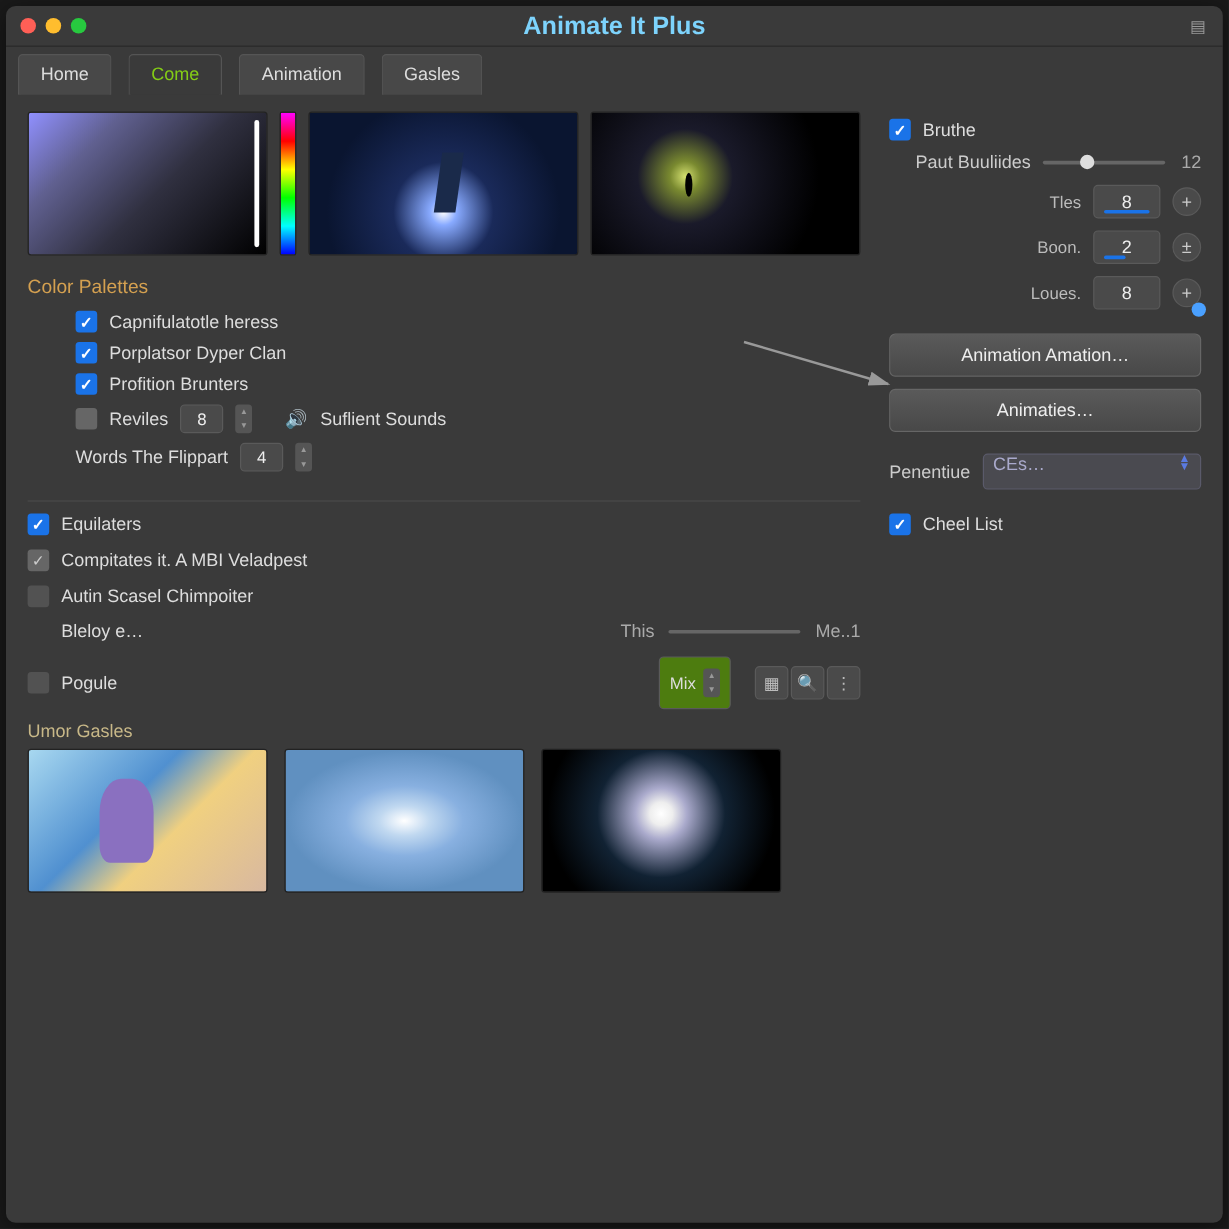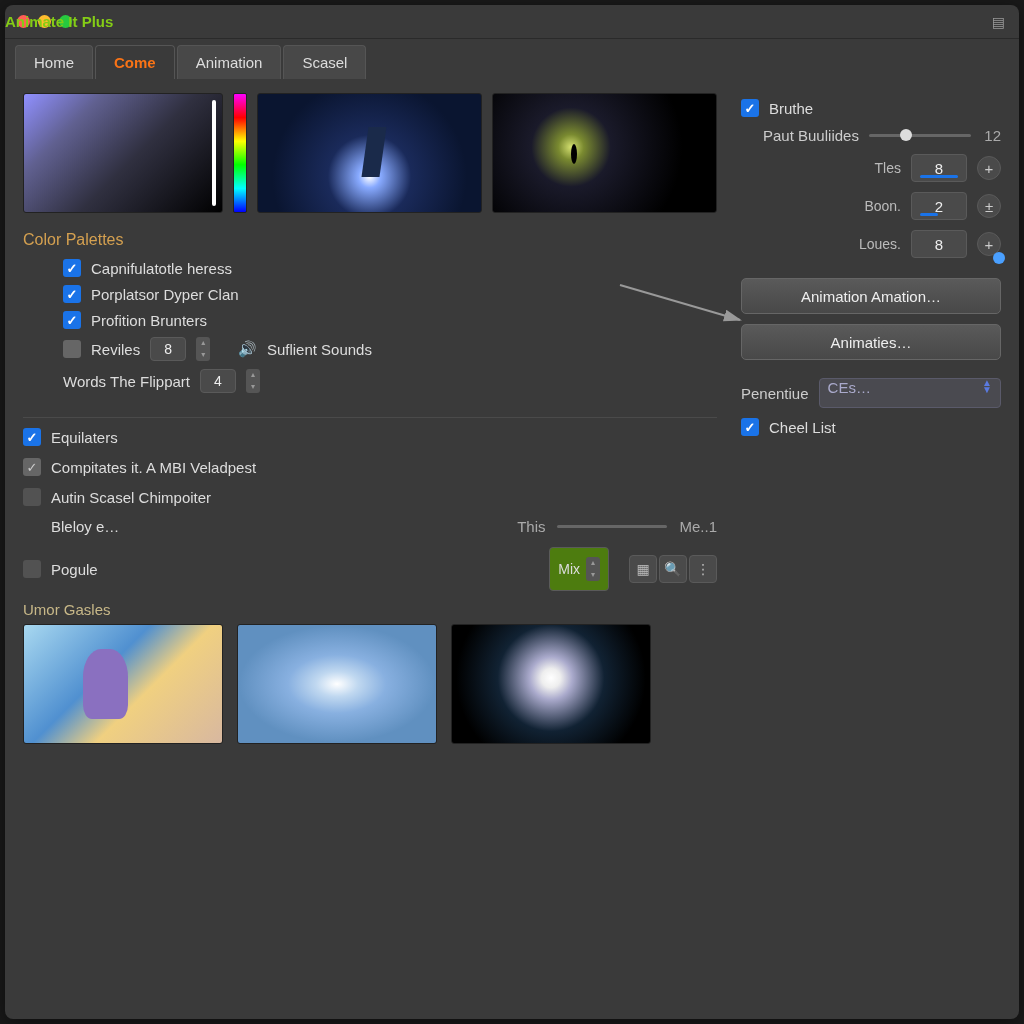--- a/index.html
+++ b/index.html
@@ -4,25 +4,25 @@
 <style>
 * { box-sizing: border-box; margin: 0; padding: 0; font-family: -apple-system, "Helvetica Neue", Arial, sans-serif; }
 body { background: #1a1a1a; width: 1024px; height: 1024px; overflow: hidden; color: #ccc; font-size: 15px; }
 .window { background: #3a3a3a; width: 1014px; height: 1014px; margin: 5px; border-radius: 8px; box-shadow: 0 4px 20px rgba(0,0,0,0.5); display: flex; flex-direction: column; }
 .titlebar { height: 34px; display: flex; align-items: center; padding: 0 12px; position: relative; border-bottom: 1px solid #2a2a2a; }
 .traffic { display: flex; gap: 8px; }
 .dot { width: 13px; height: 13px; border-radius: 50%; }
 .dot.red { background: #ff5f56; }
 .dot.yellow { background: #ffbd2e; }
 .dot.green { background: #27c93f; }
-.title { position: absolute; left: 0; right: 0; text-align: left; font-weight: 600; color: #84cc16; font-size: 15px; }
+.title { position: absolute; left: 0; right: 0; text-align: center; font-weight: 600; color: #7dd3fc; font-size: 21px; }
 .min-icon { position: absolute; right: 14px; color: #999; font-size: 14px; }
-.tabbar { display: flex; padding: 6px 10px 0 10px; gap: 2px; }
+.tabbar { display: flex; padding: 6px 10px 0 10px; gap: 14px; }
 .tab { padding: 8px 18px; color: #ddd; background: #444; border: 1px solid #555; border-bottom: none; border-radius: 4px 4px 0 0; cursor: pointer; font-size: 15px; }
-.tab.active { background: #3a3a3a; color: #f97316; font-weight: bold; }
+.tab.active { background: #3a3a3a; color: #84cc16; }
 .tab:not(.active) { background: #484848; }
 .content { flex: 1; display: flex; padding: 14px 18px; gap: 24px; }
 .left { flex: 1; display: flex; flex-direction: column; }
 .right { width: 260px; display: flex; flex-direction: column; gap: 10px; padding-top: 6px; }
 .top-row { display: flex; align-items: center; gap: 10px; margin-bottom: 10px; }
 .slider-track { flex: 1; height: 4px; background: #1a73e8; border-radius: 2px; position: relative; }
 .slider-dots { display: flex; gap: 6px; }
 .sdot { width: 10px; height: 10px; border-radius: 50%; background: #666; }
 .sdot.on { background: #1a73e8; }
 .previews { display: flex; gap: 10px; margin-bottom: 18px; }
@@ -84,21 +84,21 @@
       <div class="dot green"></div>
     </div>
     <div class="title">Animate It Plus</div>
     <div class="min-icon">▤</div>
   </div>
 
   <div class="tabbar">
     <div class="tab">Home</div>
     <div class="tab active">Come</div>
     <div class="tab">Animation</div>
-    <div class="tab">Scasel</div>
+    <div class="tab">Gasles</div>
   </div>
 
   <div class="content">
     <div class="left">
 
 
       <div class="previews">
         <div class="preview gradient-box"></div>
         <div class="preview hue-strip"></div>
         <div class="preview scene1"></div>
@@ -228,21 +228,21 @@
         <span style="color:#ccc">Penentiue</span>
         <div class="select-box">
           <span>CEs…</span>
           <span class="arrows">
               <span>▲</span>
               <span>▼</span>
             </span>
         </div>
       </div>
 
-      <div class="check-row" style="margin-top:0">
+      <div class="check-row" style="margin-top:10px">
         <div class="chk checked"></div>
         <span>Cheel List</span>
       </div>
     </div>
   </div>
 </div>
 
 <svg style="position:absolute;left:610px;top:275px;pointer-events:none" width="150" height="60">
   <defs>
       <marker id="ah" markerWidth="10" markerHeight="10" refX="8" refY="3" orient="auto">

